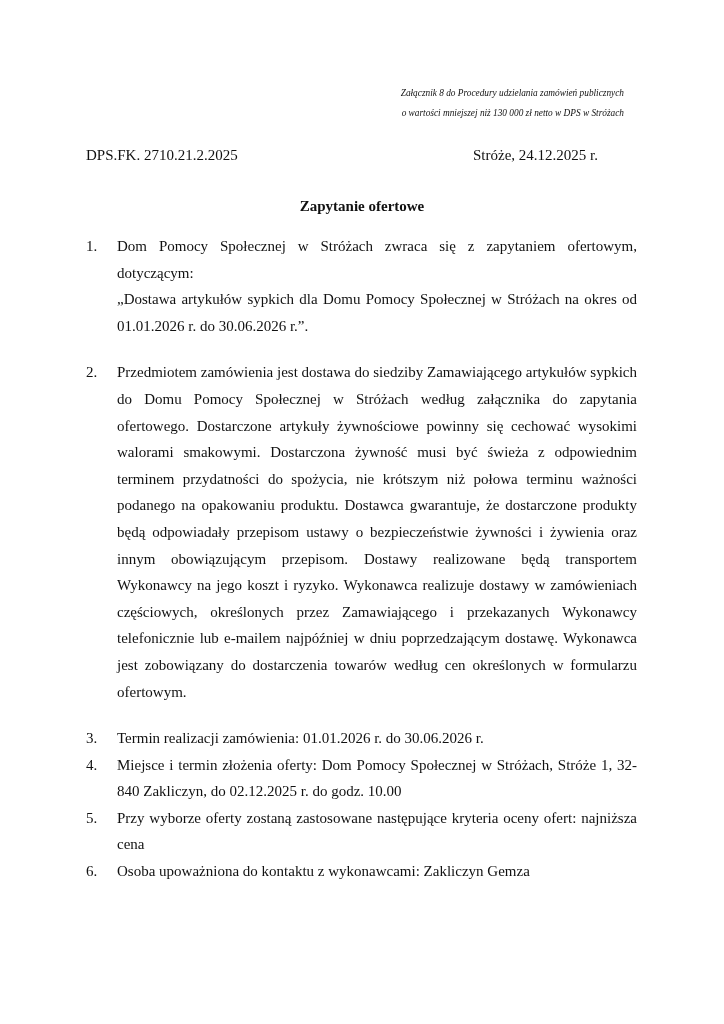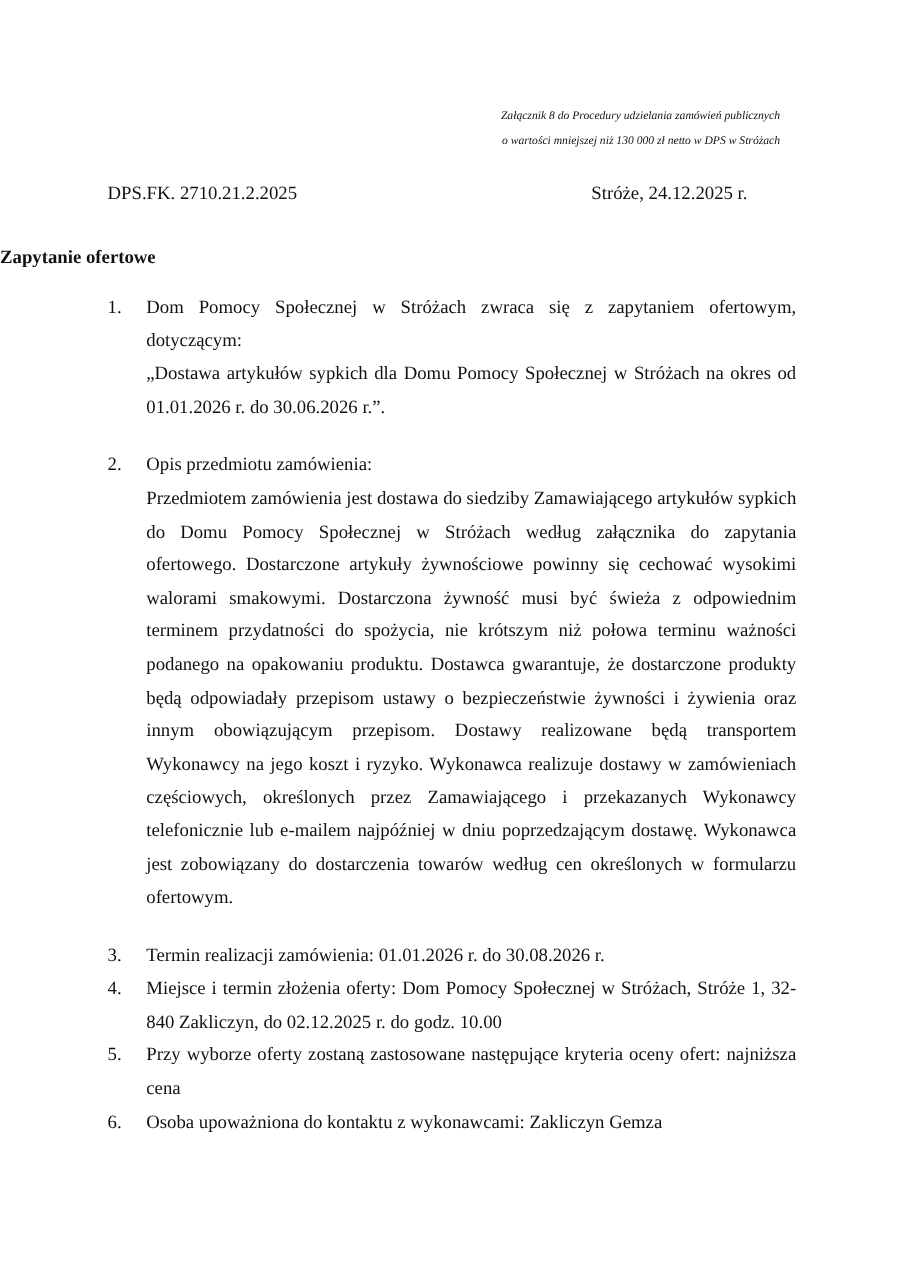--- a/index.html
+++ b/index.html
@@ -12,21 +12,21 @@
       font-style: italic; font-size: 9.3px; line-height: 20px; text-align: right;
     }
     .annex div { white-space: nowrap; }
     .refline {
       position: absolute; left: 86px; top: 145px; width: 520px;
       font-size: 15px; line-height: 20px;
     }
     .refline .ref { position: absolute; left: 0; top: 0; font-family: Liberation Serif, serif; }
     .refline .date { position: absolute; left: 387px; top: 0; white-space: nowrap; }
     .title {
-      position: absolute; left: 0; width: 724px; top: 196px; text-align: left;
+      position: absolute; left: 0; width: 724px; top: 196px; text-align: center;
       font-weight: bold; font-size: 15px; line-height: 20px;
     }
     .list {
       position: absolute; left: 86px; top: 233px; width: 551px;
       font-size: 15px; line-height: 26.6px;
     }
     .item { position: relative; padding-left: 31px; }
     .item .num { position: absolute; left: 0; top: 0; }
     .item p { margin: 0; text-align: justify; }
     .b { font-weight: normal; }
@@ -53,29 +53,28 @@
   <div class="item">
     <span class="num">1.</span>
     <p>Dom Pomocy Społecznej w Stróżach zwraca się z zapytaniem ofertowym, dotyczącym:</p>
     <p class="b">„Dostawa artykułów sypkich dla Domu Pomocy Społecznej w Stróżach na okres od 01.01.2026 r. do 30.06.2026 r.”.</p>
   </div>
 
   <div class="gap1"></div>
 
   <div class="item">
     <span class="num">2.</span>
-    <p class="b">Opis przedmiotu zamówienia:</p>
     <p>Przedmiotem zamówienia jest dostawa do siedziby Zamawiającego artykułów sypkich do Domu Pomocy Społecznej w Stróżach według załącznika do zapytania ofertowego. Dostarczone artykuły żywnościowe powinny się cechować wysokimi walorami smakowymi. Dostarczona żywność musi być świeża z odpowiednim terminem przydatności do spożycia, nie krótszym niż połowa terminu ważności podanego na opakowaniu produktu. Dostawca gwarantuje, że dostarczone produkty będą odpowiadały przepisom ustawy o bezpieczeństwie żywności i żywienia oraz innym obowiązującym przepisom. Dostawy realizowane będą transportem Wykonawcy na jego koszt i ryzyko. Wykonawca realizuje dostawy w zamówieniach częściowych, określonych przez Zamawiającego i przekazanych Wykonawcy telefonicznie lub e-mailem najpóźniej w dniu poprzedzającym dostawę. Wykonawca jest zobowiązany do dostarczenia towarów według cen określonych w formularzu ofertowym.</p>
   </div>
 
   <div class="gap2"></div>
 
   <div class="item">
     <span class="num">3.</span>
-    <p><span>Termin realizacji zamówienia: </span><span class="b">01.01.2026 r. do 30.08.2026 r.</span></p>
+    <p><span>Termin realizacji zamówienia: </span><span class="b">01.01.2026 r. do 30.06.2026 r.</span></p>
   </div>
 
   <div class="item">
     <span class="num">4.</span>
     <p><span>Miejsce i termin złożenia oferty: </span><span class="b">Dom Pomocy Społecznej w Stróżach, Stróże 1, 32-840 Zakliczyn, do 02.12.2025 r.  do godz. 10.00</span></p>
   </div>
 
   <div class="item">
     <span class="num">5.</span>
     <p><span>Przy wyborze oferty zostaną zastosowane następujące kryteria oceny ofert: </span><span class="b">najniższa cena</span></p>

